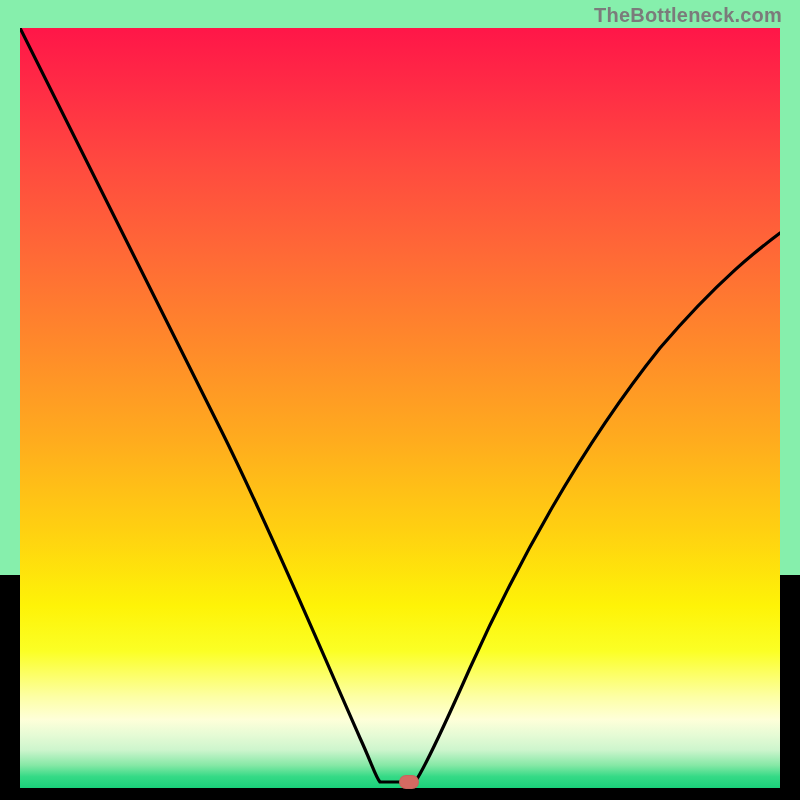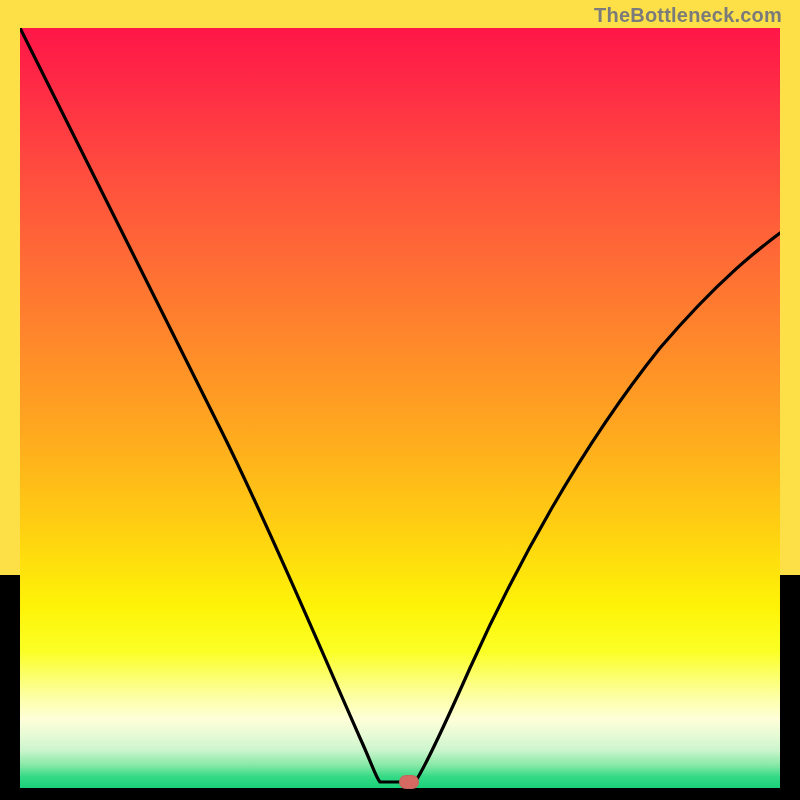--- a/index.html
+++ b/index.html
@@ -8,21 +8,21 @@
     width: 800px;
     height: 800px;
     background: #000;
     font-family: Arial, Helvetica, sans-serif;
     overflow: hidden;
   }
   .wrap {
     position: relative;
     width: 800px;
     height: 575px;
-    background: #fde047;
+    background: #86efac;
   }
   .watermark {
     position: absolute;
     top: 4px;
     right: 18px;
     color: #7b7b7b;
     font-size: 20px;
     font-weight: 600;
     letter-spacing: 0.2px;
     user-select: none;

